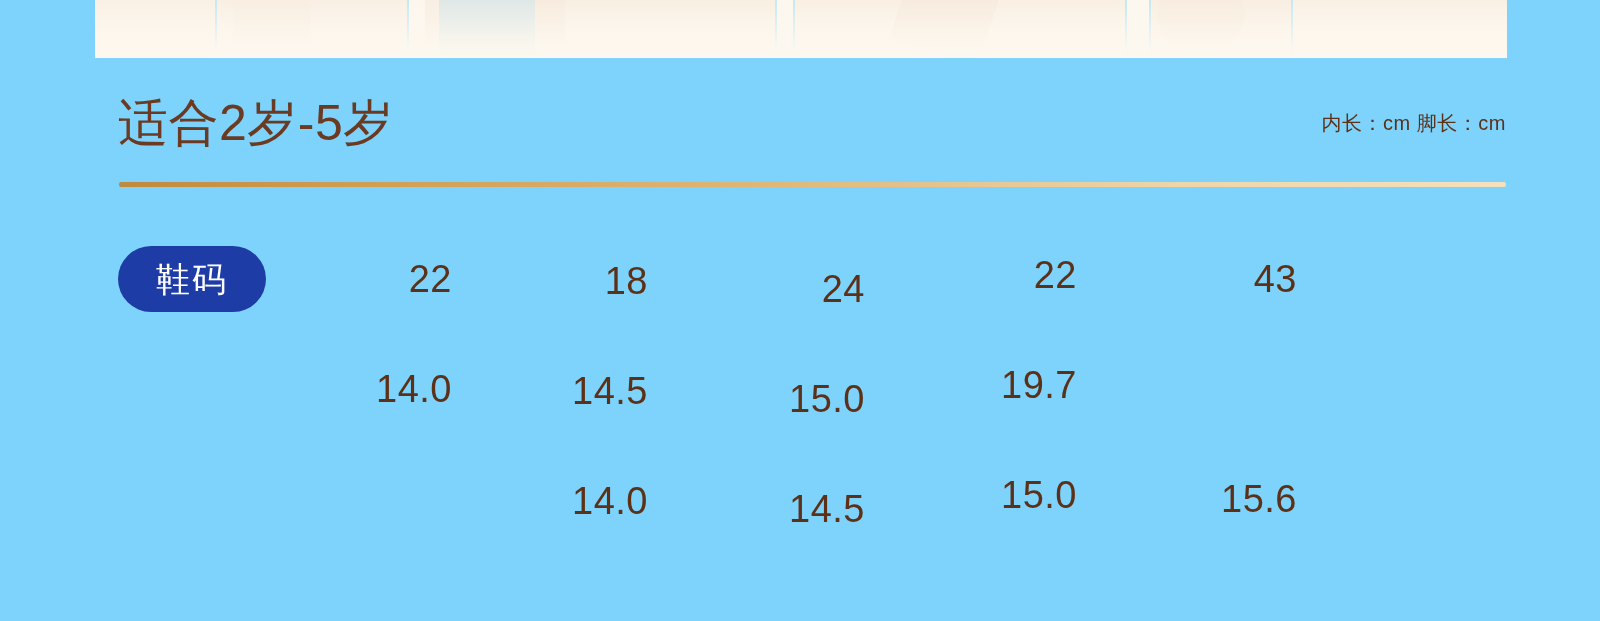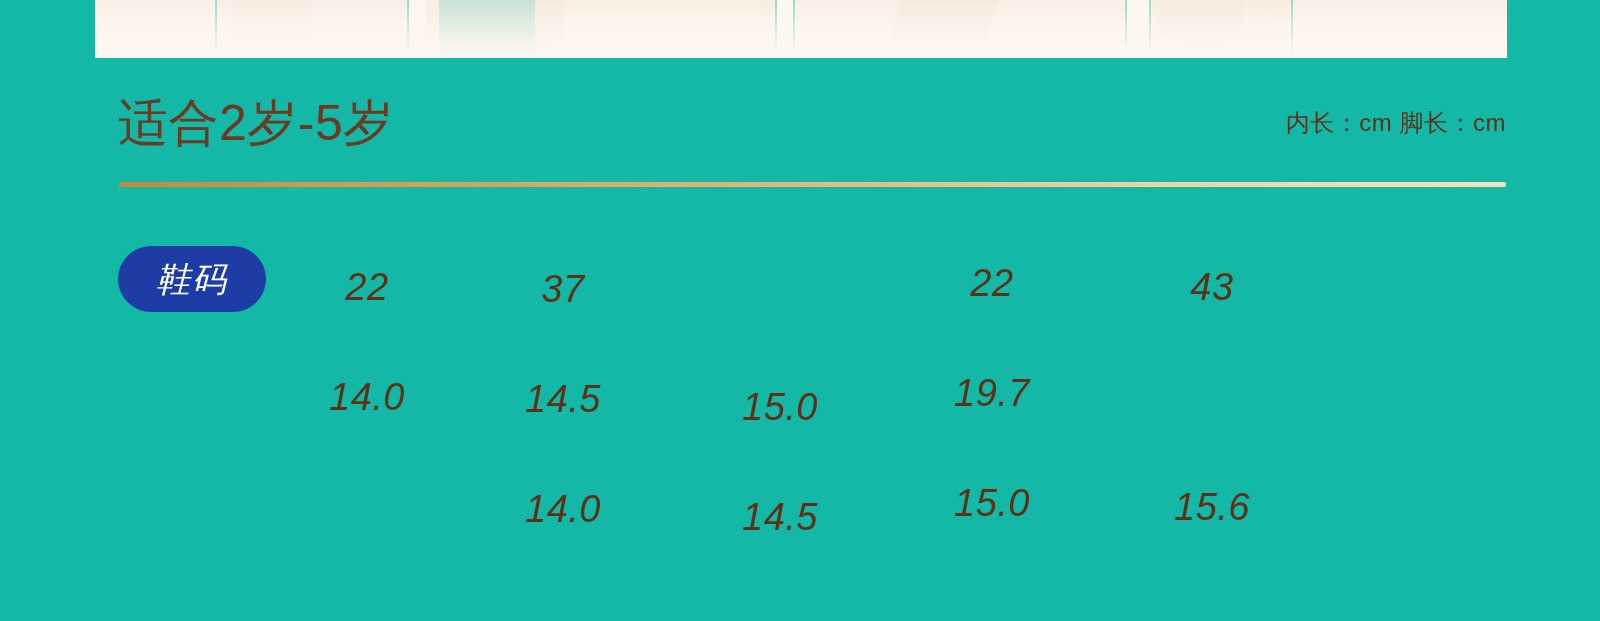--- a/index.html
+++ b/index.html
@@ -11,21 +11,21 @@
     height: 621px;
     background: #fdf8ef;
     font-family: "Liberation Sans", "DejaVu Sans", sans-serif;
     overflow: hidden;
   }
 
   #page {
     position: relative;
     width: 1600px;
     height: 621px;
-    background: #14b8a6;
+    background: #7dd3fc;
     overflow: hidden;
   }
 
   
   .photo-strip {
     position: absolute;
     left: 95px;
     top: 0;
     width: 1412px;
     height: 58px;
@@ -100,21 +100,21 @@
     line-height: 62px;
     color: #6b3a22;
     letter-spacing: 0.5px;
     white-space: nowrap;
     font-weight: 400;
   }
   .units {
     position: absolute;
     right: 0;
     top: 8px;
-    font-size: 24px;
+    font-size: 20px;
     line-height: 46px;
     color: #5c3118;
     white-space: nowrap;
     letter-spacing: 0.5px;
   }
 
   
   .divider {
     position: absolute;
     left: 119px;
@@ -128,21 +128,20 @@
   
   .table {
     position: absolute;
     left: 0;
     top: 232px;
     width: 1600px;
   }
   .row {
     position: relative;
     height: 110px;
-    font-style: italic;
   }
   .badge {
     position: absolute;
     left: 118px;
     top: 14px;
     width: 148px;
     height: 66px;
     border-radius: 33px;
     background: #1e3ca5;
     color: #ffffff;
@@ -151,25 +150,24 @@
     text-align: center;
     letter-spacing: 2px;
     box-sizing: border-box;
   }
   .cell {
     position: absolute;
     top: 14px;
     width: 170px;
     height: 66px;
     line-height: 66px;
-    text-align: center;
+    text-align: right;
     font-size: 38px;
     color: #5c3118;
     letter-spacing: 0.5px;
-    margin-top: 8px;
   }
   .c0 { left: 282px; }
   .c1 { left: 478px; top: 16px; }
   .c2 { left: 695px; top: 24px; }
   .c3 { left: 907px; top: 10px; }
   .c4 { left: 1127px; top: 14px; }
 </style>
 </head>
 <body>
 
@@ -198,21 +196,22 @@
     <div class="units">内长：cm 脚长：cm</div>
   </div>
 
   <div class="divider"></div>
 
   <div class="table">
 
     <div class="row">
       <div class="badge">鞋码</div>
       <div class="cell c0">22</div>
-      <div class="cell c1">37</div>
+      <div class="cell c1">18</div>
+      <div class="cell c2">24</div>
       <div class="cell c3">22</div>
       <div class="cell c4">43</div>
     </div>
 
     <div class="row">
       <div class="cell c0">14.0</div>
       <div class="cell c1">14.5</div>
       <div class="cell c2">15.0</div>
       <div class="cell c3">19.7</div>
     </div>

